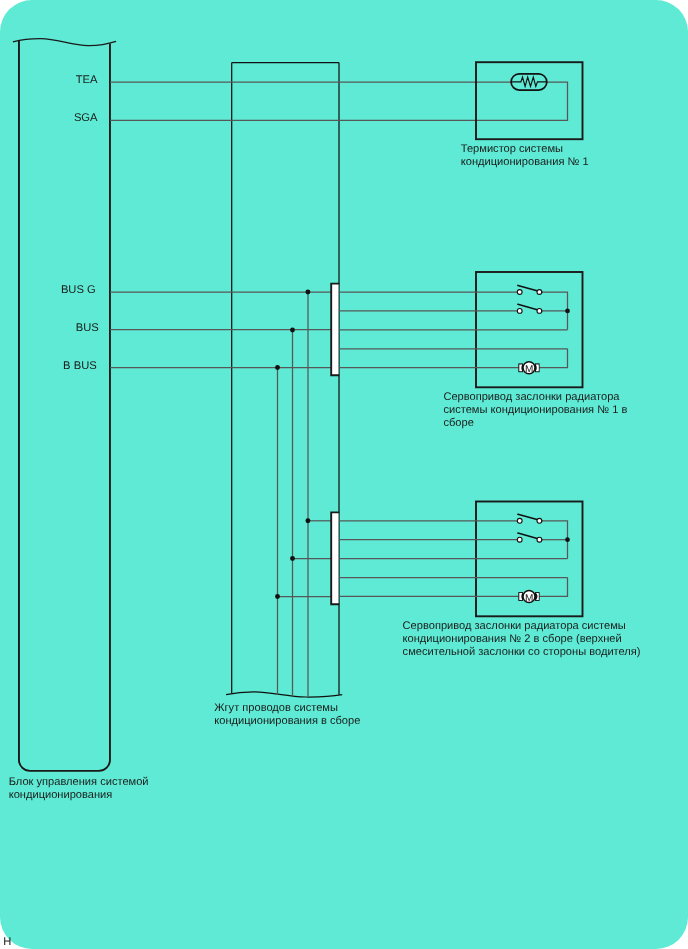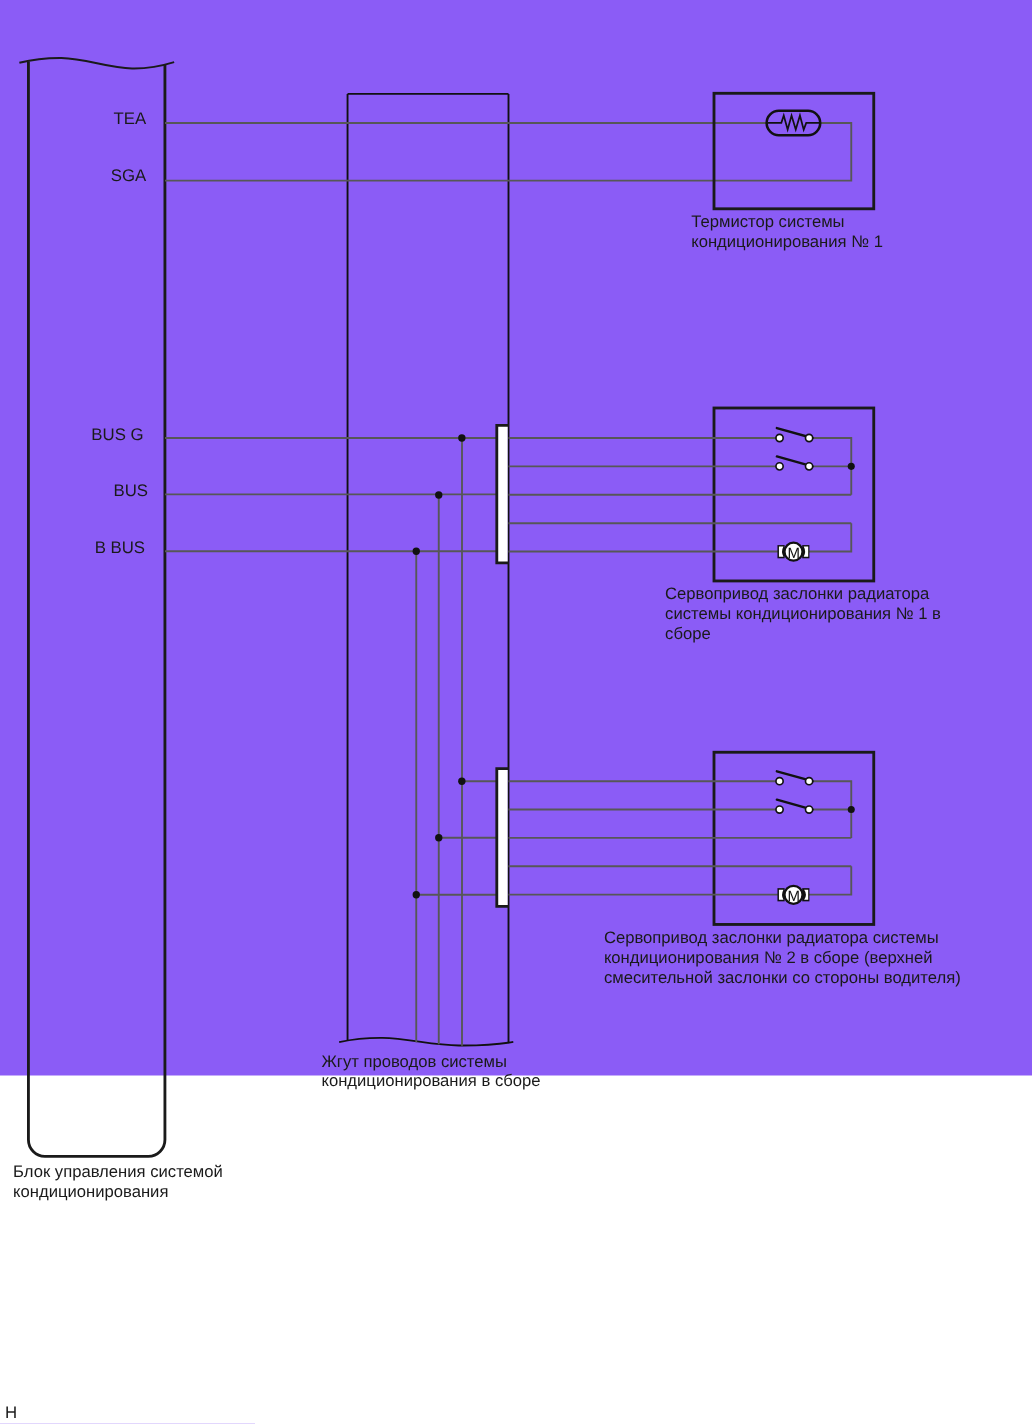--- a/index.html
+++ b/index.html
@@ -2,21 +2,21 @@
 <html><head>
 <meta charset="utf-8">
 <title>Wiring Diagram</title>
 <style>
   html,body{margin:0;padding:0;background:#ffffff;}
   body{width:688px;height:949px;overflow:hidden;
        font-family:"Liberation Sans",sans-serif;color:#1a1a1a;
        -webkit-font-smoothing:antialiased;
        text-rendering:geometricPrecision;}
   svg text{-webkit-font-smoothing:antialiased;}
-  #page{position:relative;width:688px;height:717px;background:#8b5cf6;}
+  #page{position:relative;width:688px;height:949px;background:#5eead4;border-radius:32px;}
   svg.diagram{position:absolute;left:0;top:0;width:688px;height:949px;display:block;}
   .heavy{fill:none;stroke:#1a1a1a;stroke-width:1.9;}
   .wave {fill:none;stroke:#1a1a1a;stroke-width:1.35;}
   .wire {fill:none;stroke:#575757;stroke-width:1.25;}
   .thin {fill:none;stroke:#111111;stroke-width:1.25;}
   .sym  {fill:none;stroke:#111111;stroke-width:1.7;}
   .lever{fill:none;stroke:#111111;stroke-width:1.6;stroke-linecap:round;}
   .zz   {fill:none;stroke:#111111;stroke-width:1.15;stroke-linejoin:miter;stroke-linecap:butt;}
   .dot  {fill:#111111;stroke:none;}
   .ring {fill:#ffffff;stroke:#111111;stroke-width:1.1;}

